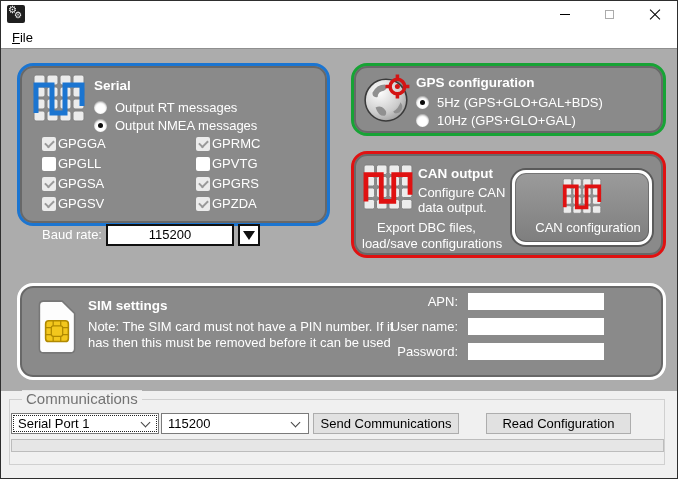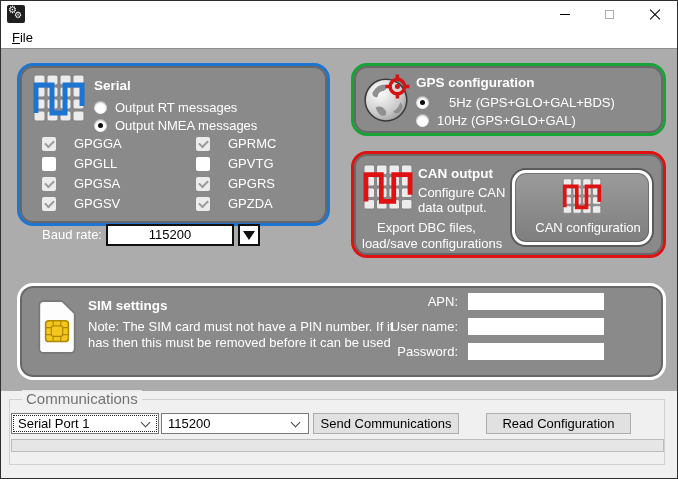--- a/index.html
+++ b/index.html
@@ -29,21 +29,21 @@
   .content{position:absolute;left:0;top:47px;width:676px;height:343px;background:#acacac;border-top:1px solid #8f8f8f;color:#fff;font-size:13px;}
   .grp{position:absolute;background:#8a8a8a;border:3px solid;border-radius:16px;box-shadow:inset 0 0 0 2px rgba(40,40,40,.35);}
   .grp-title{position:absolute;font-weight:bold;font-size:13.5px;color:#fff;}
   .row{position:absolute;display:flex;align-items:center;}
   .radio{position:relative;width:13px;height:13px;border-radius:50%;background:#fff;box-shadow:inset 0 1px 2px rgba(0,0,0,.4);flex:0 0 auto;}
   .radio.selected::after{content:"";position:absolute;left:4px;top:4px;width:5px;height:5px;border-radius:50%;background:#0a0a0a;}
   .radio-label{margin-left:8px;white-space:nowrap;}
   .checkbox{position:relative;width:14px;height:14px;background:#fff;border-radius:2px;flex:0 0 auto;}
   .checkbox.checked{background:#ececec;}
   .checkbox.checked::after{content:"";position:absolute;left:2.5px;top:3px;width:7px;height:4px;border-left:2px solid #9a9a9a;border-bottom:2px solid #9a9a9a;transform:rotate(-45deg);}
-  .cb-label{margin-left:18px;white-space:nowrap;}
+  .cb-label{margin-left:2px;white-space:nowrap;}
   .note{position:absolute;white-space:nowrap;color:#fff;}
   
   .baud-box{position:absolute;left:86px;top:158px;width:128px;height:22px;background:#fff;border:2px solid #101010;color:#000;text-align:center;line-height:18px;font-size:13px;}
   .baud-arrow{position:absolute;left:218px;top:158px;width:22px;height:22px;background:#fff;border:2px solid #101010;display:flex;align-items:center;justify-content:center;}
   .baud-arrow .tri{width:0;height:0;border-left:6px solid transparent;border-right:6px solid transparent;border-top:9px solid #101010;}
   
   .can-btn{position:absolute;left:158px;top:16px;width:140px;height:75px;border:3px solid #fff;border-radius:14px;
     background:linear-gradient(#9b9b9b,#7e7e7e);box-shadow:0 0 0 2px rgba(30,30,30,.45), inset 0 0 0 1px rgba(30,30,30,.3);
     display:flex;flex-direction:column;align-items:center;justify-content:space-between;padding:5px 0 7px;}
   .can-btn-label{font-weight:normal;font-size:13px;color:#fff;margin-left:12px;}
@@ -174,21 +174,21 @@
         <path d="M10 19 q4 -8 12 -8 q4 3 -1 6 q-6 1 -6 6 q-5 1 -5 -4 z" fill="#909090"></path>
         <path d="M13 33 q5 -2 8 1 q4 4 1 7 q-6 1 -9 -8 z" fill="#909090"></path>
         <path d="M30 37 q5 -3 7 -9 q4 5 -1 10 q-5 2 -6 -1 z" fill="#909090"></path>
         <g stroke="#d41414" stroke-width="3.4" fill="none">
           <circle cx="34" cy="13" r="7"></circle>
           <path d="M34 1.5 V5.5 M34 20.5 V24.5 M22.5 13 H26.5 M41.5 13 H45.5"></path>
         </g>
         <circle cx="34" cy="13" r="2.4" fill="#d41414"></circle>
       </svg>
       <div class="grp-title" style="left:62px;top:9px;">GPS configuration</div>
-      <div class="row" style="left:62px;top:29px;gap:12px;">
+      <div class="row" style="left:62px;top:29px;">
         <span class="radio selected"></span>
         <span class="radio-label">5Hz (GPS+GLO+GAL+BDS)</span>
       </div>
       <div class="row" style="left:62px;top:47px;">
         <span class="radio"></span>
         <span class="radio-label">10Hz (GPS+GLO+GAL)</span>
       </div>
     </div>
 
     <div class="grp" style="left:350px;top:102px;width:315px;height:107px;border-color:#e01111;">

